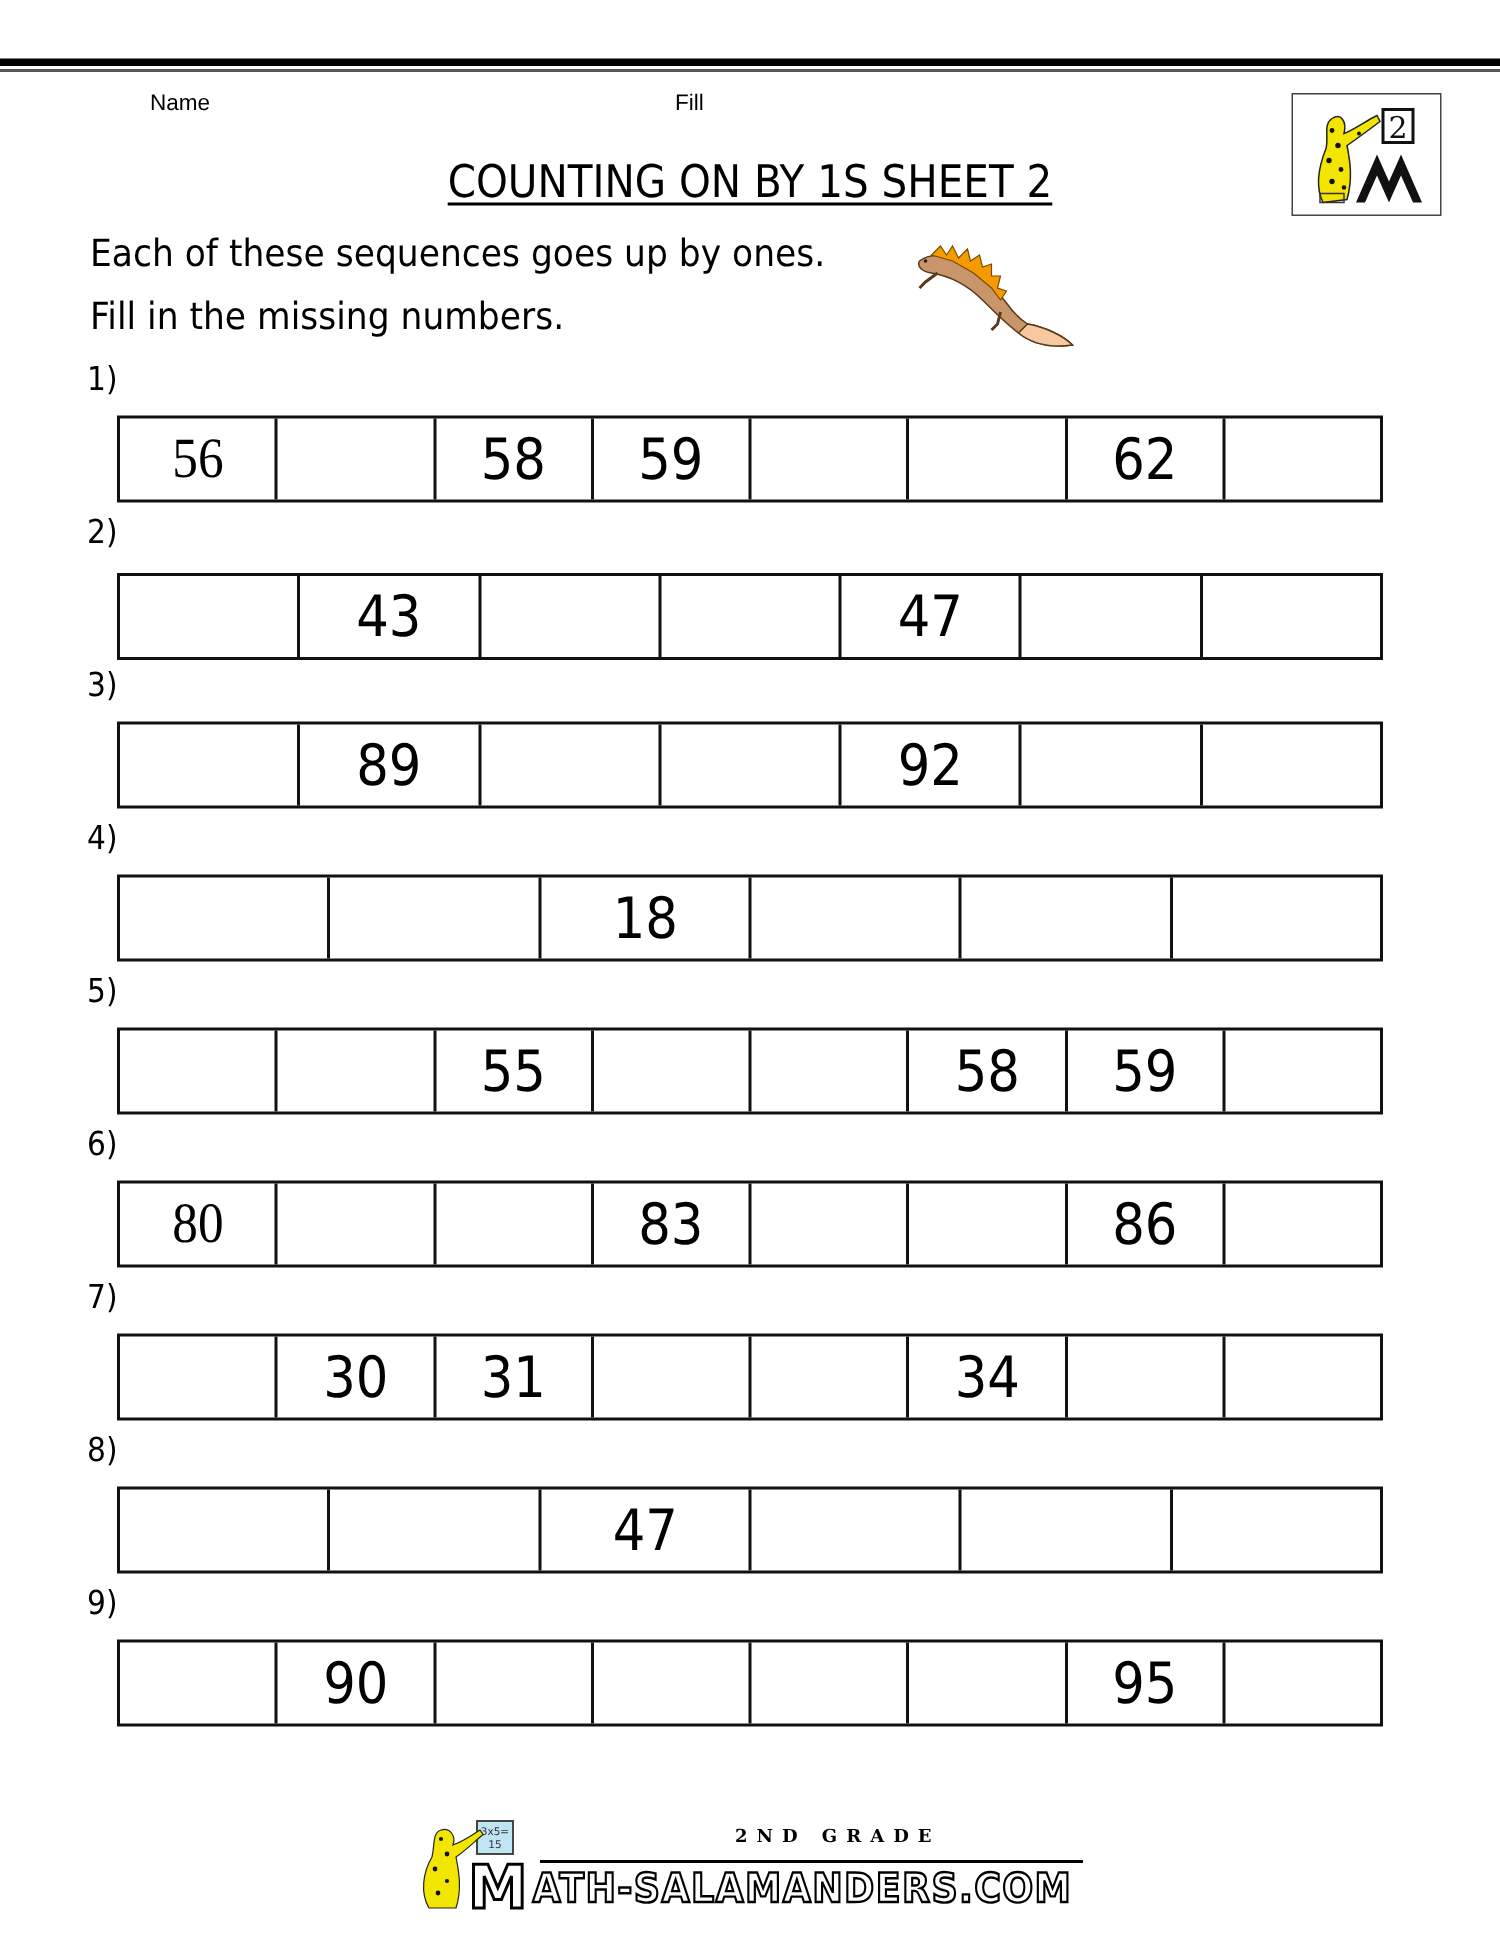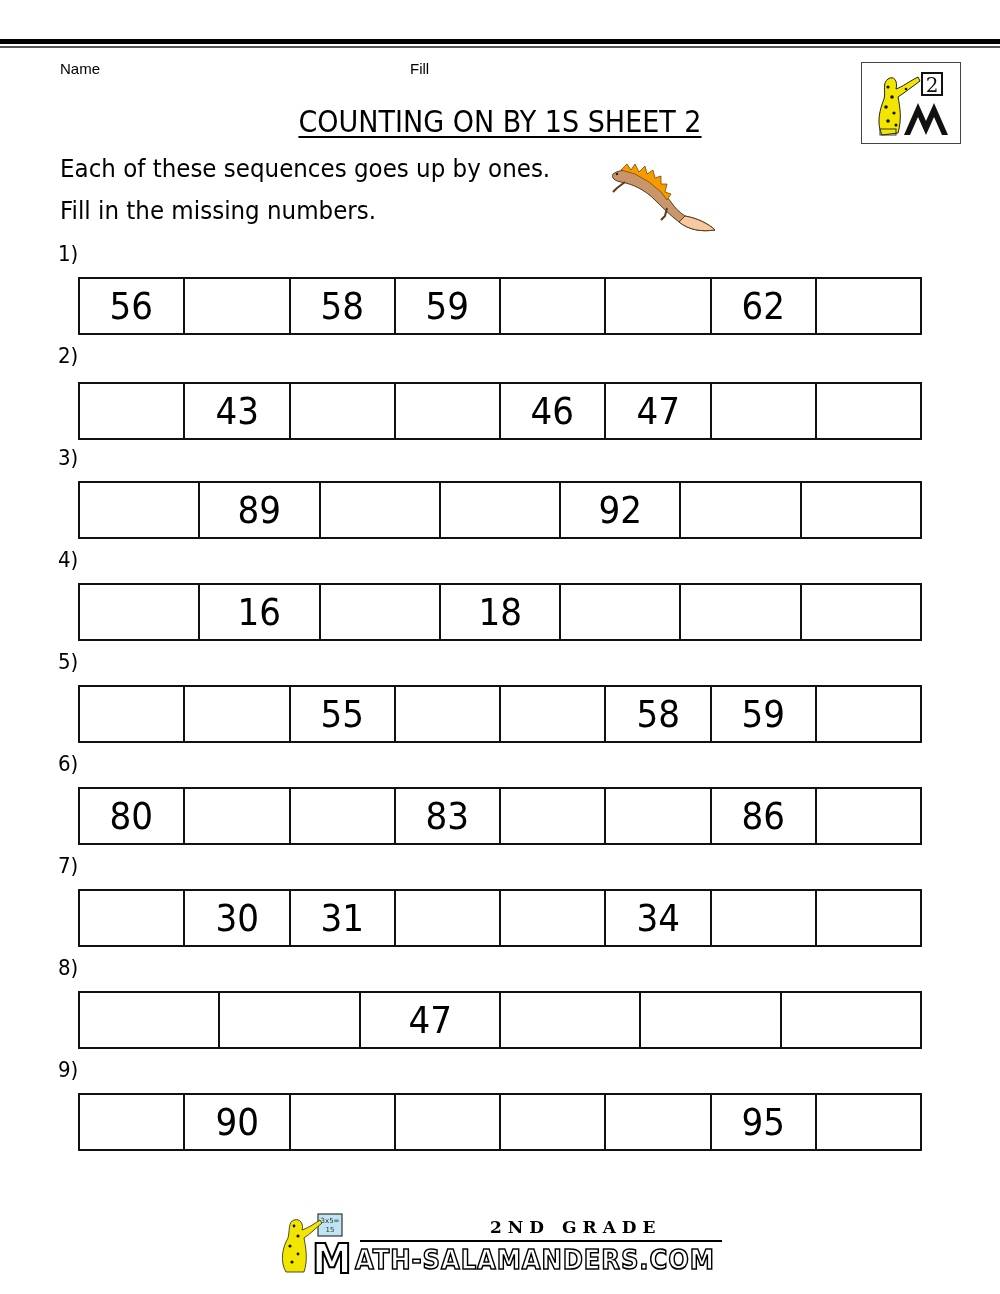--- a/index.html
+++ b/index.html
@@ -3,21 +3,21 @@
   <meta charset="utf-8">
   <style>
     html, body { margin: 0; padding: 0; background: #ffffff; }
     body {
       width: 1000px; height: 1294px; position: relative; overflow: hidden;
       font-family: "Liberation Sans", "DejaVu Sans", sans-serif; color: #000;
     }
     .rule-thick { position: absolute; left: 0; top: 39px; width: 1000px; height: 5px; background: #000; }
     .rule-thin  { position: absolute; left: 0; top: 46px; width: 1000px; height: 2px; background: #555; }
 
-    .field-label { position: absolute; top: 60px; font-size: 15px; }
+    .field-label { position: absolute; top: 60px; font-size: 15px; margin-left: 40px; }
     #name-label { left: 60px; }
     #date-label { left: 410px; }
 
     .grade-logo {
       position: absolute; left: 861px; top: 62px; width: 100px; height: 82px;
       border: 1px solid #444; background: #fff; box-sizing: border-box;
     }
 
     .title {
       position: absolute; left: 0; width: 1000px; top: 104px; text-align: center;
@@ -38,26 +38,26 @@
 
     .seq-row {
       position: absolute; left: 78px; width: 844px; height: 58px;
       display: flex; box-sizing: border-box; border: 2px solid #111;
     }
     .cell {
       flex: 1 1 0; box-sizing: border-box; border-left: 2px solid #111;
       display: flex; align-items: center; justify-content: center;
       font-size: 38px; font-family: "DejaVu Sans", sans-serif; line-height: 1;
     }
-    .cell:first-child { border-left: none; }
+    .cell:first-child { border-left: none; font-family: Liberation Serif, serif; }
     .cell span { display: inline-block; transform: scaleX(0.9); }
 
     .footer-logo { position: absolute; left: 272px; top: 1212px; width: 460px; height: 66px; }
     .footer-grade {
-      position: absolute; left: 490px; top: 1217px; font-size: 17px; font-weight: bold;
+      position: absolute; left: 490px; top: 1217px; font-size: 12px; font-weight: bold;
       letter-spacing: 6px; font-family: "DejaVu Serif", serif;
     }
     .footer-line { position: absolute; left: 360px; top: 1240px; width: 362px; height: 2px; background: #000; }
     .footer-site {
       position: absolute; left: 355px; top: 1244px; font-size: 27px; font-weight: bold;
       letter-spacing: 1px; font-family: "DejaVu Sans", sans-serif; color: #fff;
       -webkit-text-stroke: 1.6px #000; transform: scaleX(0.9); transform-origin: left;
     }
     .footer-m {
       position: absolute; left: 312px; top: 1236px; font-size: 40px; font-weight: bold;
@@ -145,23 +145,20 @@
     <div class="cell">
         <span>43</span>
       </div>
     <div class="cell">
         <span></span>
       </div>
     <div class="cell">
         <span></span>
       </div>
     <div class="cell">
-        <span>46</span>
-      </div>
-    <div class="cell">
         <span>47</span>
       </div>
     <div class="cell">
         <span></span>
       </div>
     <div class="cell">
         <span></span>
       </div>
   </div>
 
@@ -187,23 +184,20 @@
       </div>
     <div class="cell">
         <span></span>
       </div>
   </div>
 
   <div class="q-label" style="top:547px">4)</div>
   <div class="seq-row" style="top:583px">
     <div class="cell">
         <span></span>
-      </div>
-    <div class="cell">
-        <span>16</span>
       </div>
     <div class="cell">
         <span></span>
       </div>
     <div class="cell">
         <span>18</span>
       </div>
     <div class="cell">
         <span></span>
       </div>

